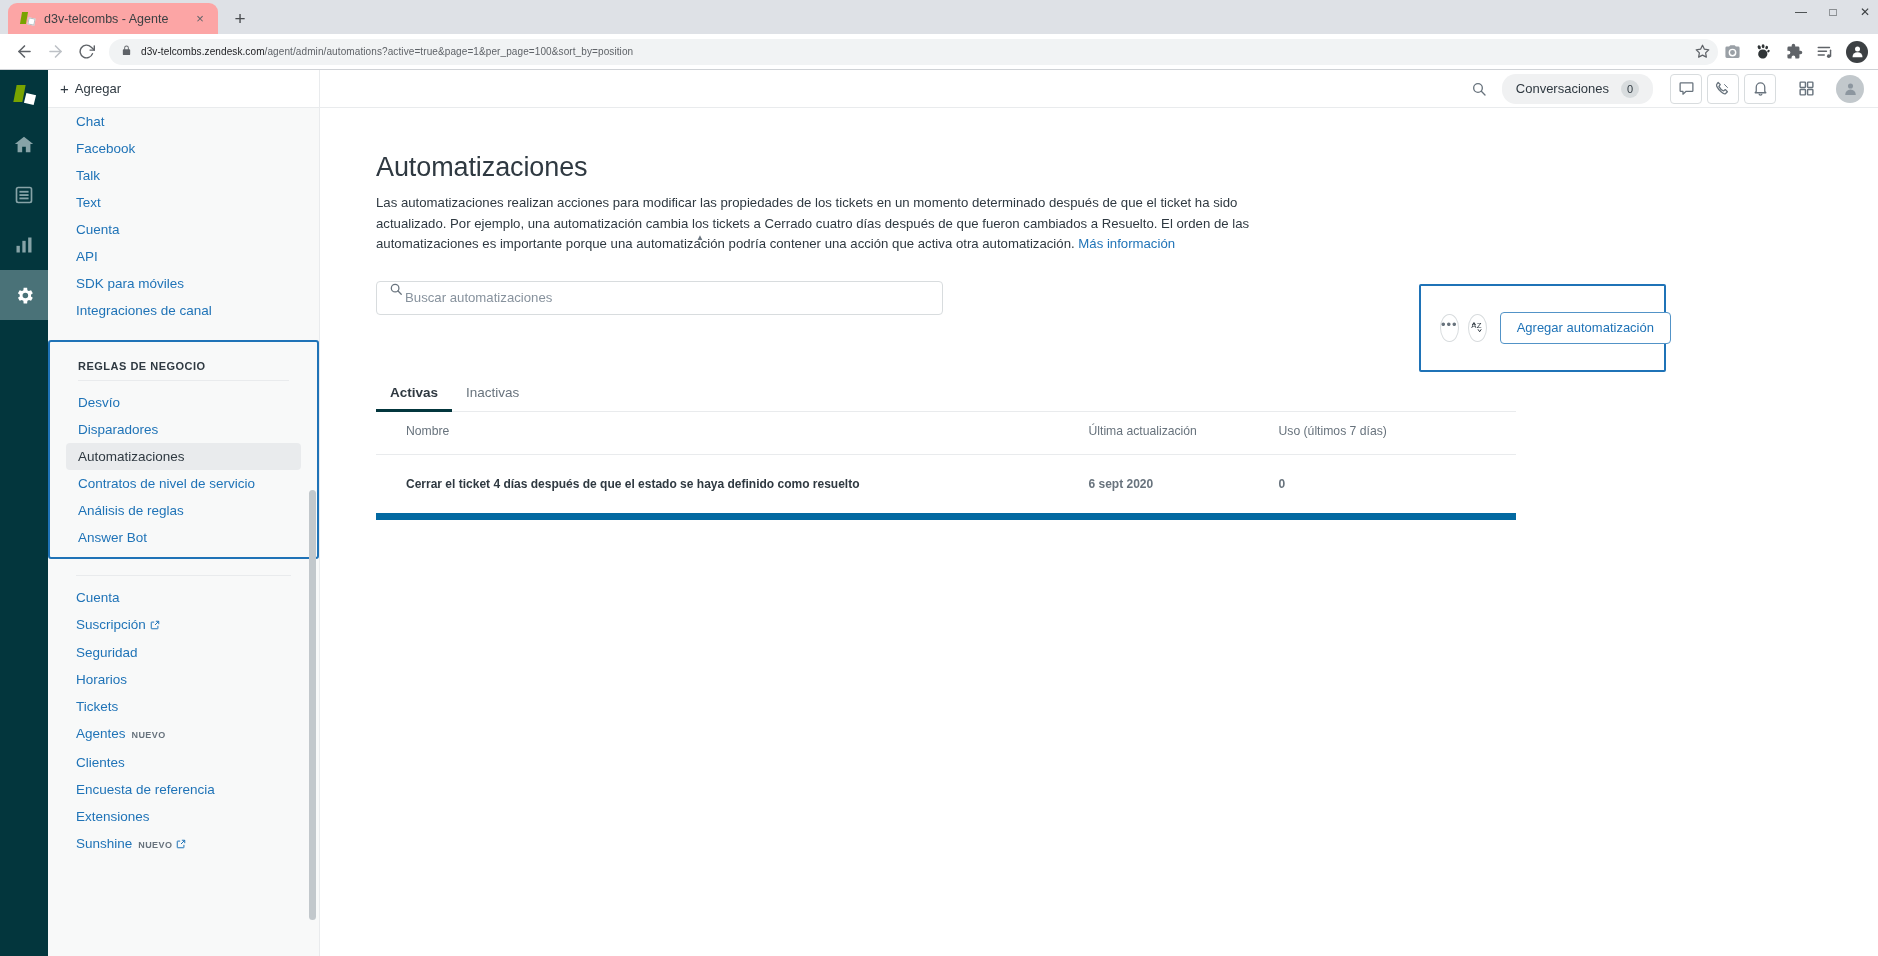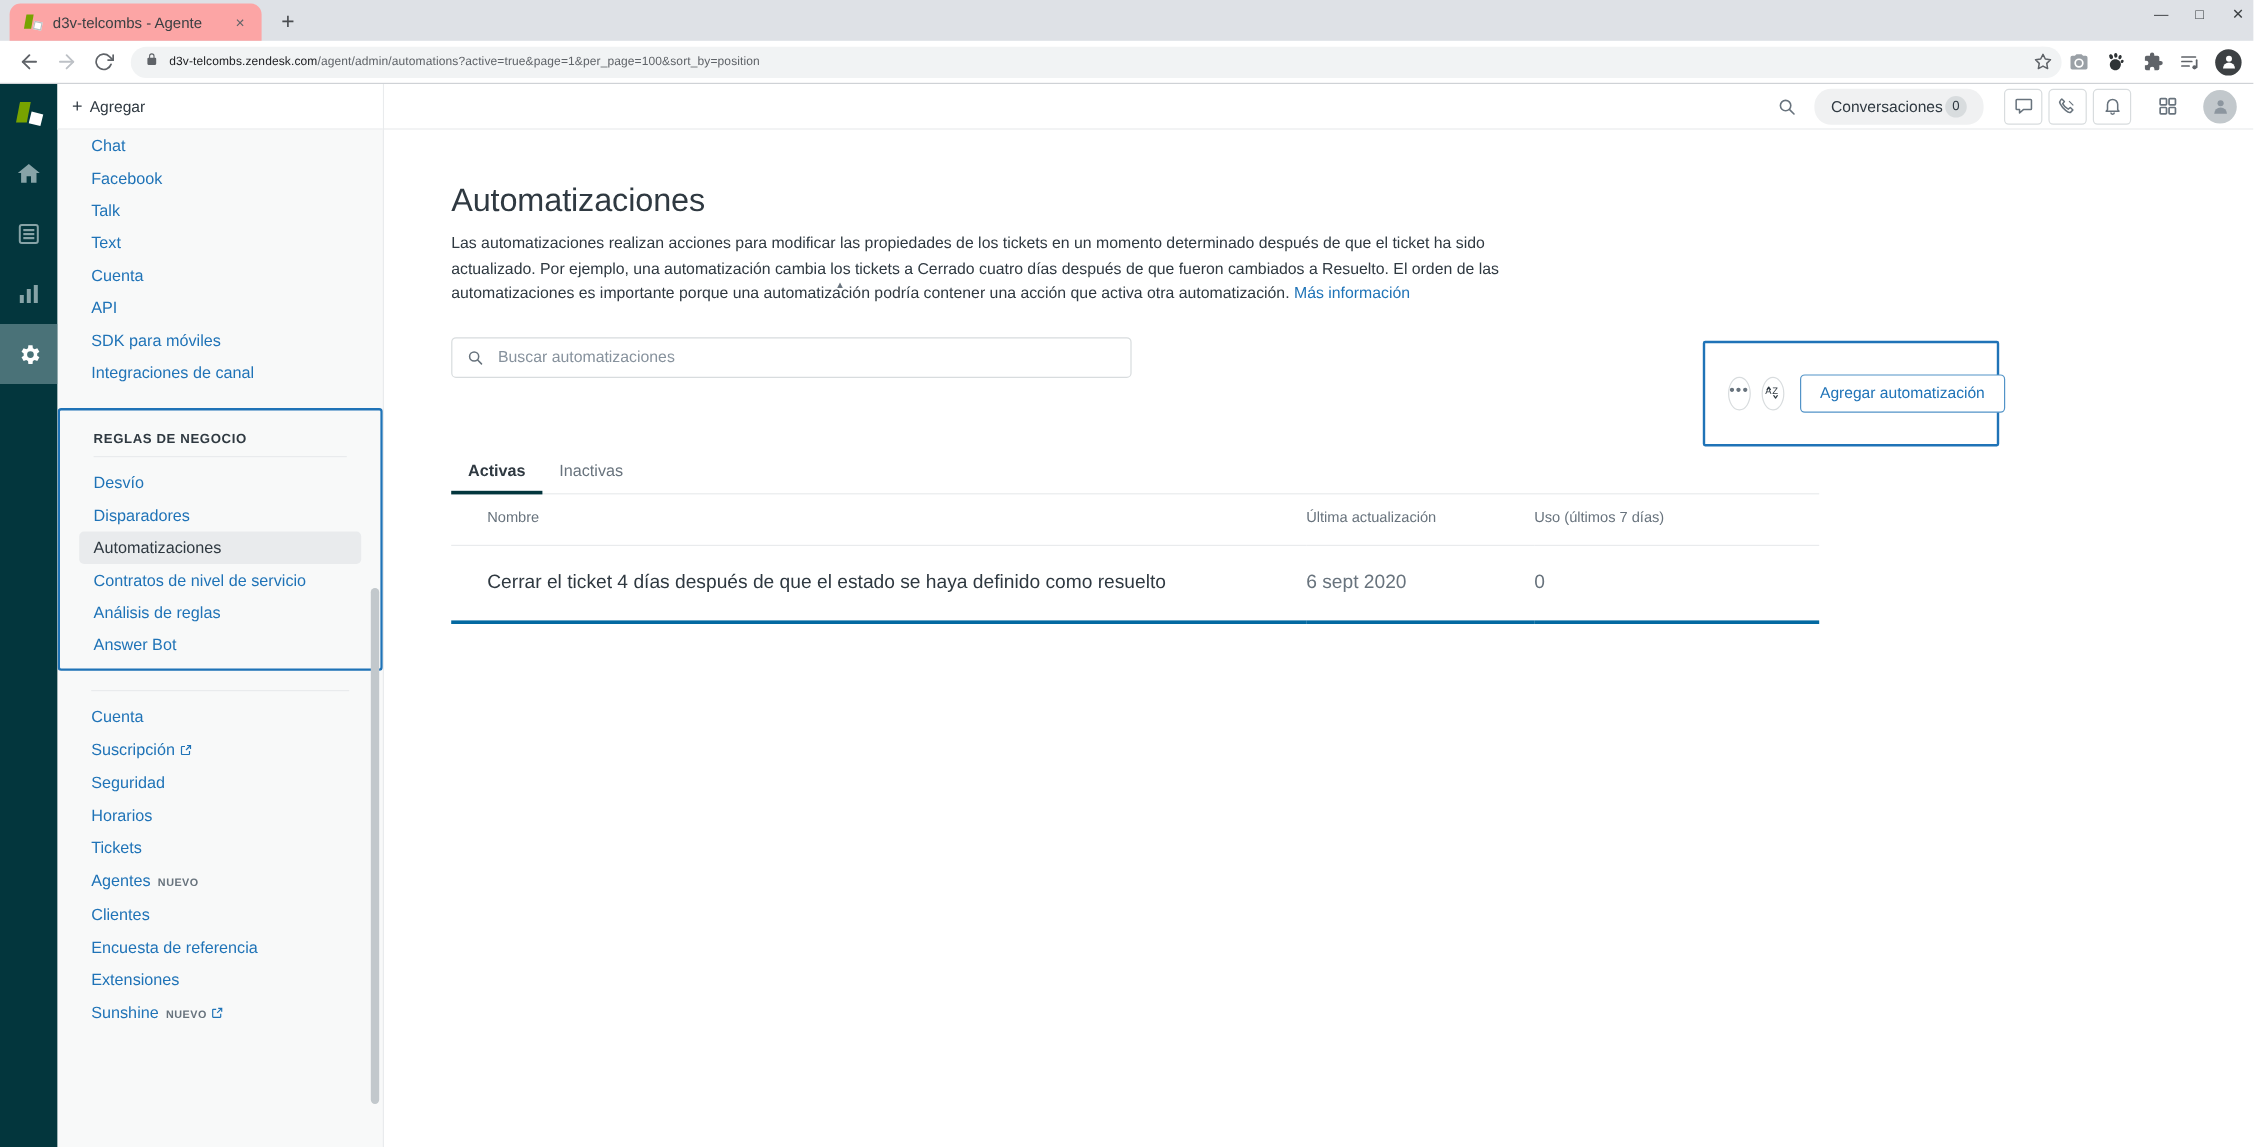--- a/index.html
+++ b/index.html
@@ -281,21 +281,21 @@
   }
   .hdr-search {
     width: 34px; height: 30px;
     display: flex; align-items: center; justify-content: center;
     color: #68737d;
   }
   .conv-pill {
     height: 30px;
     background: #f0f1f2;
     border-radius: 14px;
-    display: flex; align-items: center; gap: 2px;
+    display: flex; align-items: center; gap: 12px;
     padding: 0 14px;
     margin-right: 12px;
   }
   .conv-pill .lbl { font-size: 13px; color: #2f3941; }
   .conv-pill .badge {
     min-width: 18px; height: 18px;
     border-radius: 9px;
     background: #d8dcde;
     color: #2f3941;
     font-size: 11px;
@@ -348,23 +348,22 @@
     max-width: 920px;
     margin: 0 0 26px 0;
   }
   .page-desc a { color: #1f73b7; text-decoration: none; }
 
   .searchbox {
     width: 567px;
     height: 34px;
     border: 1px solid #d8dcde;
     border-radius: 4px;
-    display: flex; align-items: center;
+    display: flex; 
     padding: 0 12px;
-    gap: 10px;
     background: #fff;
   }
   .searchbox svg { color: #68737d; flex: 0 0 auto; }
   .searchbox input {
     border: none; outline: none;
     font-size: 13.2px;
     color: #2f3941;
     font-family: inherit;
     flex: 1 1 auto;
     background: transparent;
@@ -437,25 +436,26 @@
   }
   table.rules th {
     text-align: left;
     font-size: 12.2px;
     font-weight: 400;
     color: #68737d;
     padding: 0 0 16px 0;
     border-bottom: 1px solid #e9ebed;
   }
   table.rules td {
-    font-size: 16px;
+    font-size: 12px;
     color: #2f3941;
     padding: 22px 0 22px 0;
-    border-bottom: 3px solid #0369a1;
+    border-bottom: 7px solid #0369a1;
     vertical-align: middle;
+    font-weight: bold;
   }
   table.rules td.muted { color: #68737d; }
   .col-name { padding-left: 30px !important; width: 600px; }
   .col-upd { width: 160px; }
   .col-use { width: 200px; }
   .scroll-arrow {
     position: absolute;
     left: 376px;
     top: 125px;
     color: #68737d;

